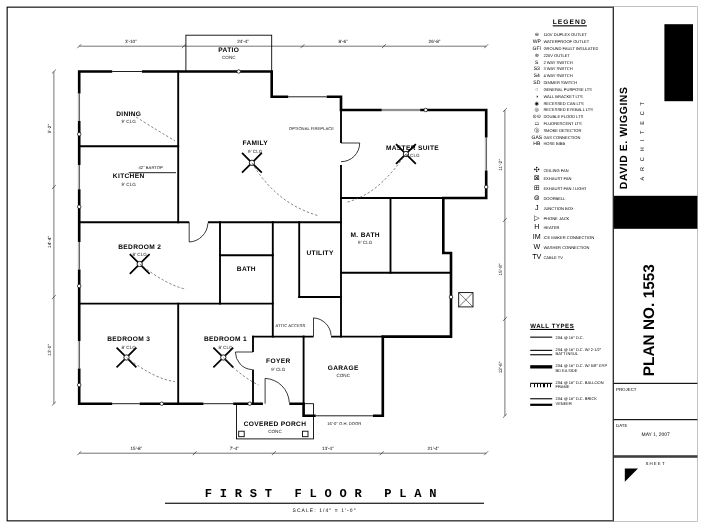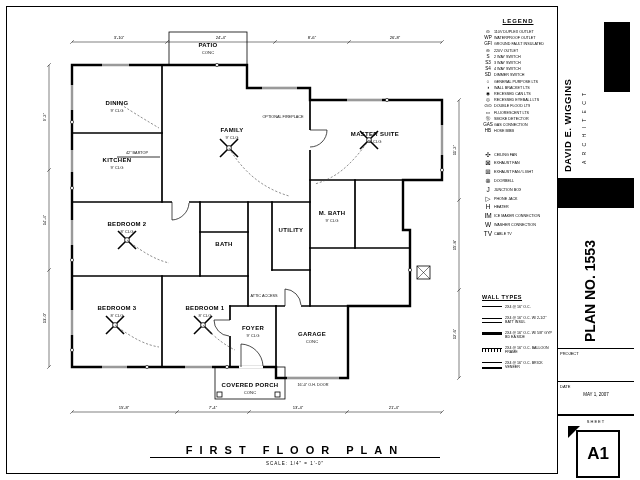--- a/index.html
+++ b/index.html
@@ -18,21 +18,21 @@
   .wire{stroke:#444;stroke-width:.6;fill:none;stroke-dasharray:2.2 1.8;}
   .fan line{stroke:#000;stroke-width:1.6;}
   .fan circle{fill:#fff;stroke:#000;stroke-width:.8;}
   .outlet{fill:#fff;stroke:#000;stroke-width:.6;}
   .rname{font-size:6px;font-weight:bold;text-anchor:middle;letter-spacing:.3px;}
   .rnote{font-size:4.2px;text-anchor:middle;fill:#222;}
   .dim{font-size:4.2px;text-anchor:middle;}
   .pnote{font-size:3.8px;text-anchor:middle;fill:#111;}
 
   .plan-title{position:absolute;left:150px;top:444px;width:290px;text-align:center;
-    font-family:Liberation Sans, sans-serif;font-weight:bold;font-size:11px;letter-spacing:7px;
+    font-family:Liberation Mono, monospace;font-weight:bold;font-size:11px;letter-spacing:7px;
     border-bottom:1.5px solid #000;padding-bottom:1px;}
   .plan-scale{position:absolute;left:150px;top:461px;width:290px;text-align:center;
     font-size:4.5px;letter-spacing:1px;}
 
   
   .legend{position:absolute;left:482px;top:18px;width:72px;}
   .lg-title{font-size:6px;font-weight:bold;text-align:center;text-decoration:underline;
     letter-spacing:1px;margin-bottom:5px;}
   .lg-row{display:flex;align-items:center;height:6.2px;}
   .lg-sym{width:12px;font-size:4.6px;text-align:center;flex:none;line-height:6px;}
@@ -477,15 +477,14 @@
     <span>PROJECT</span>
   </div>
   <div class="tb-cell">
     <span>DATE</span>
     <span class="val">MAY 1, 2007</span>
   </div>
   <div class="tb-spacer"></div>
   <div class="tb-sheet">
     <div class="tb-sheetlabel">SHEET</div>
     <div class="tb-tri"></div>
-    <div class="tb-sheetbox">A1</div>
   </div>
 </div>
 
 </body></html>

